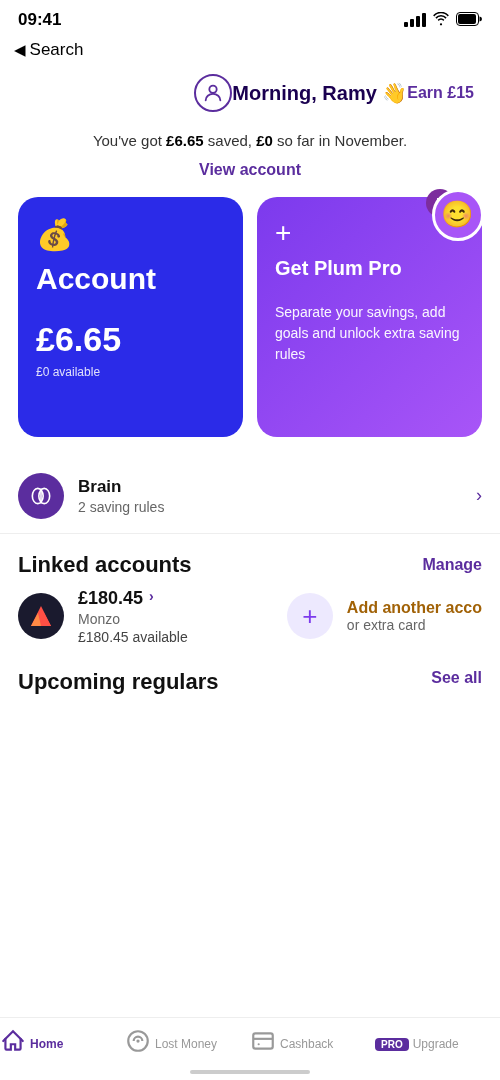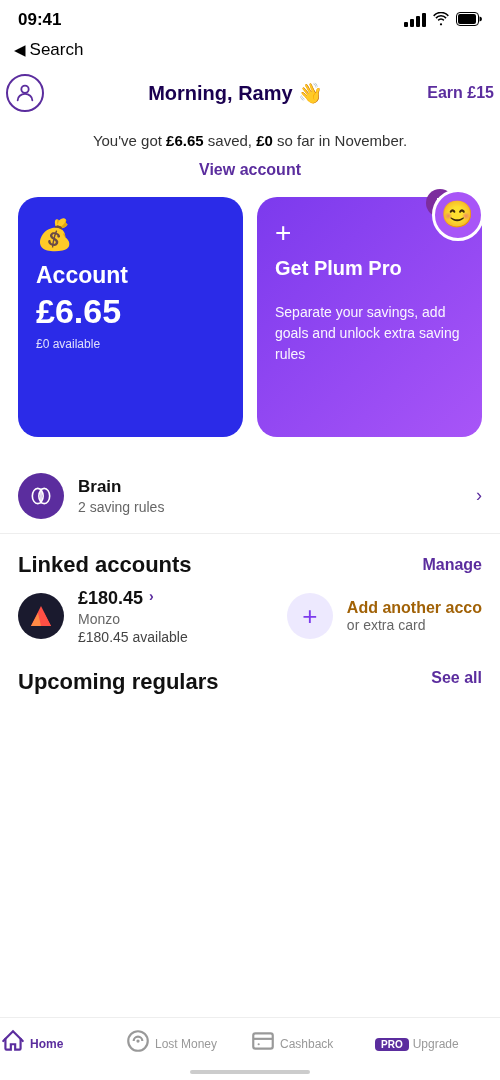--- a/index.html
+++ b/index.html
@@ -59,22 +59,22 @@
     }
     .back-label {
       font-size: 17px;
       color: #000;
     }
 
     
     .header {
       display: flex;
       align-items: center;
-      justify-content: space-between;
-      padding: 6px 6px 10px;
+      justify-content: flex-end;
+      padding: 6px 26px 10px;
     }
     .avatar-circle {
       width: 38px;
       height: 38px;
       border-radius: 50%;
       border: 2px solid #5b2d9e;
       display: flex;
       align-items: center;
       justify-content: center;
     }
@@ -124,23 +124,23 @@
       border-radius: 20px;
       padding: 20px 18px;
       color: #fff;
       min-height: 240px;
       display: flex;
       flex-direction: column;
       justify-content: flex-start;
     }
     .card-emoji { font-size: 30px; margin-bottom: 10px; }
     .card-title {
-      font-size: 23px;
-      font-weight: 700;
-      margin-bottom: 3px;
+      font-size: 30px;
+      font-weight: 700;
+      margin-bottom: 24px;
     }
     .card-amount {
       font-size: 34px;
       font-weight: 700;
       margin-bottom: 6px;
     }
     .card-available {
       font-size: 12px;
       opacity: 0.85;
     }

